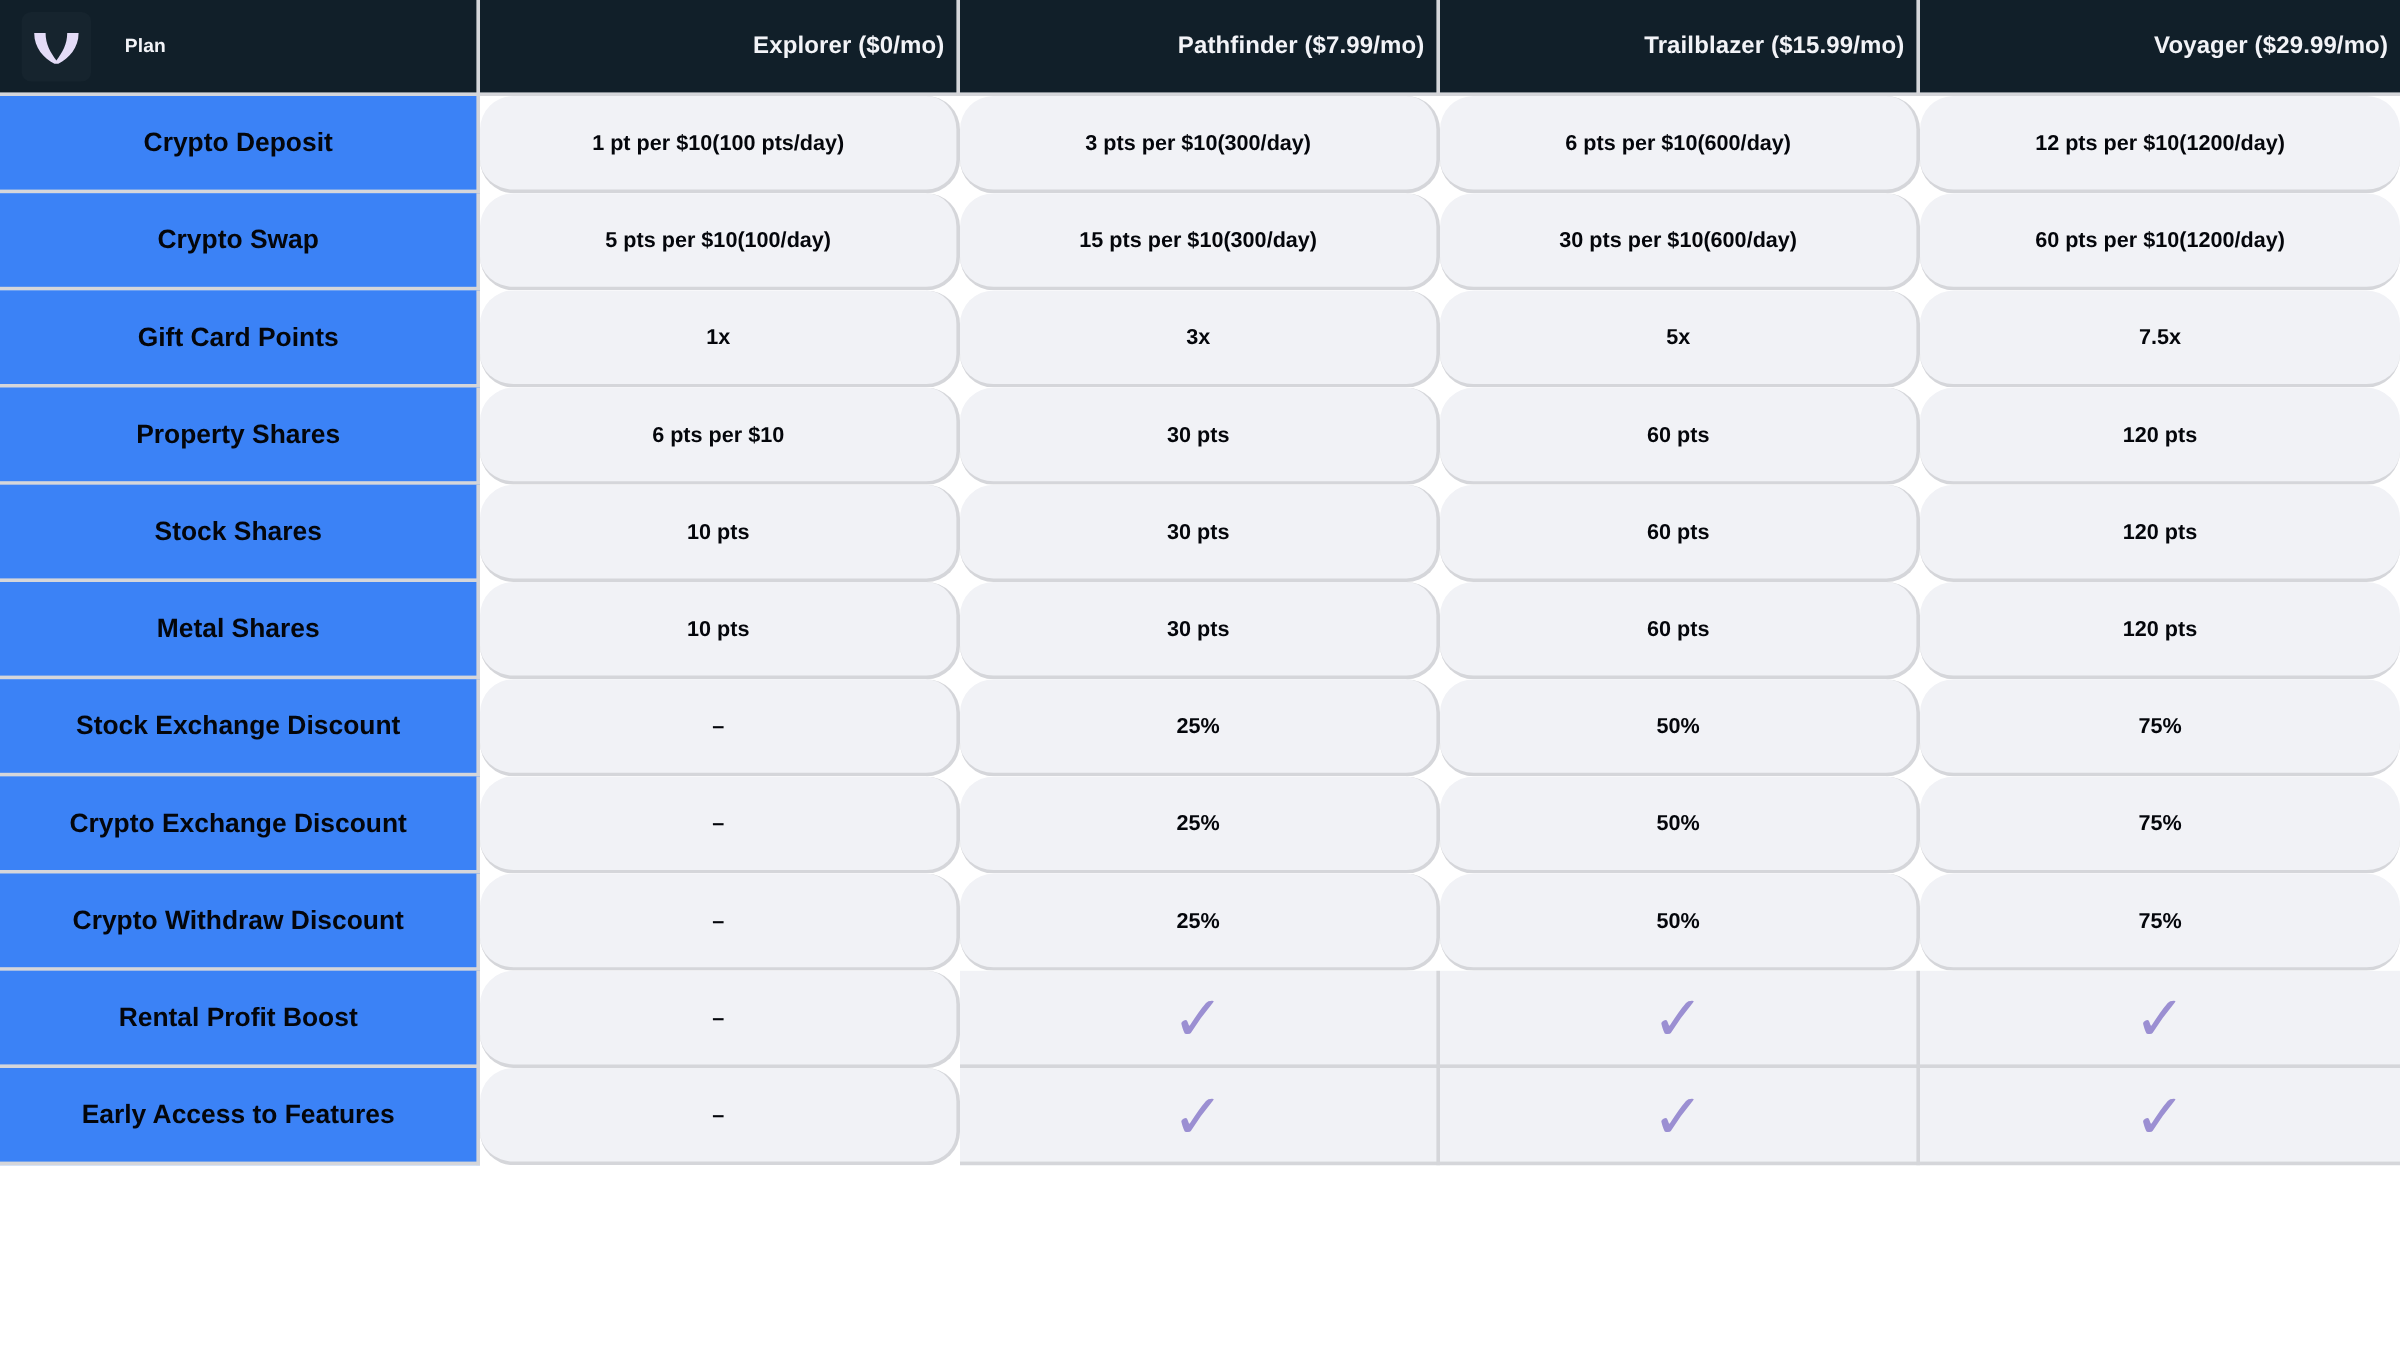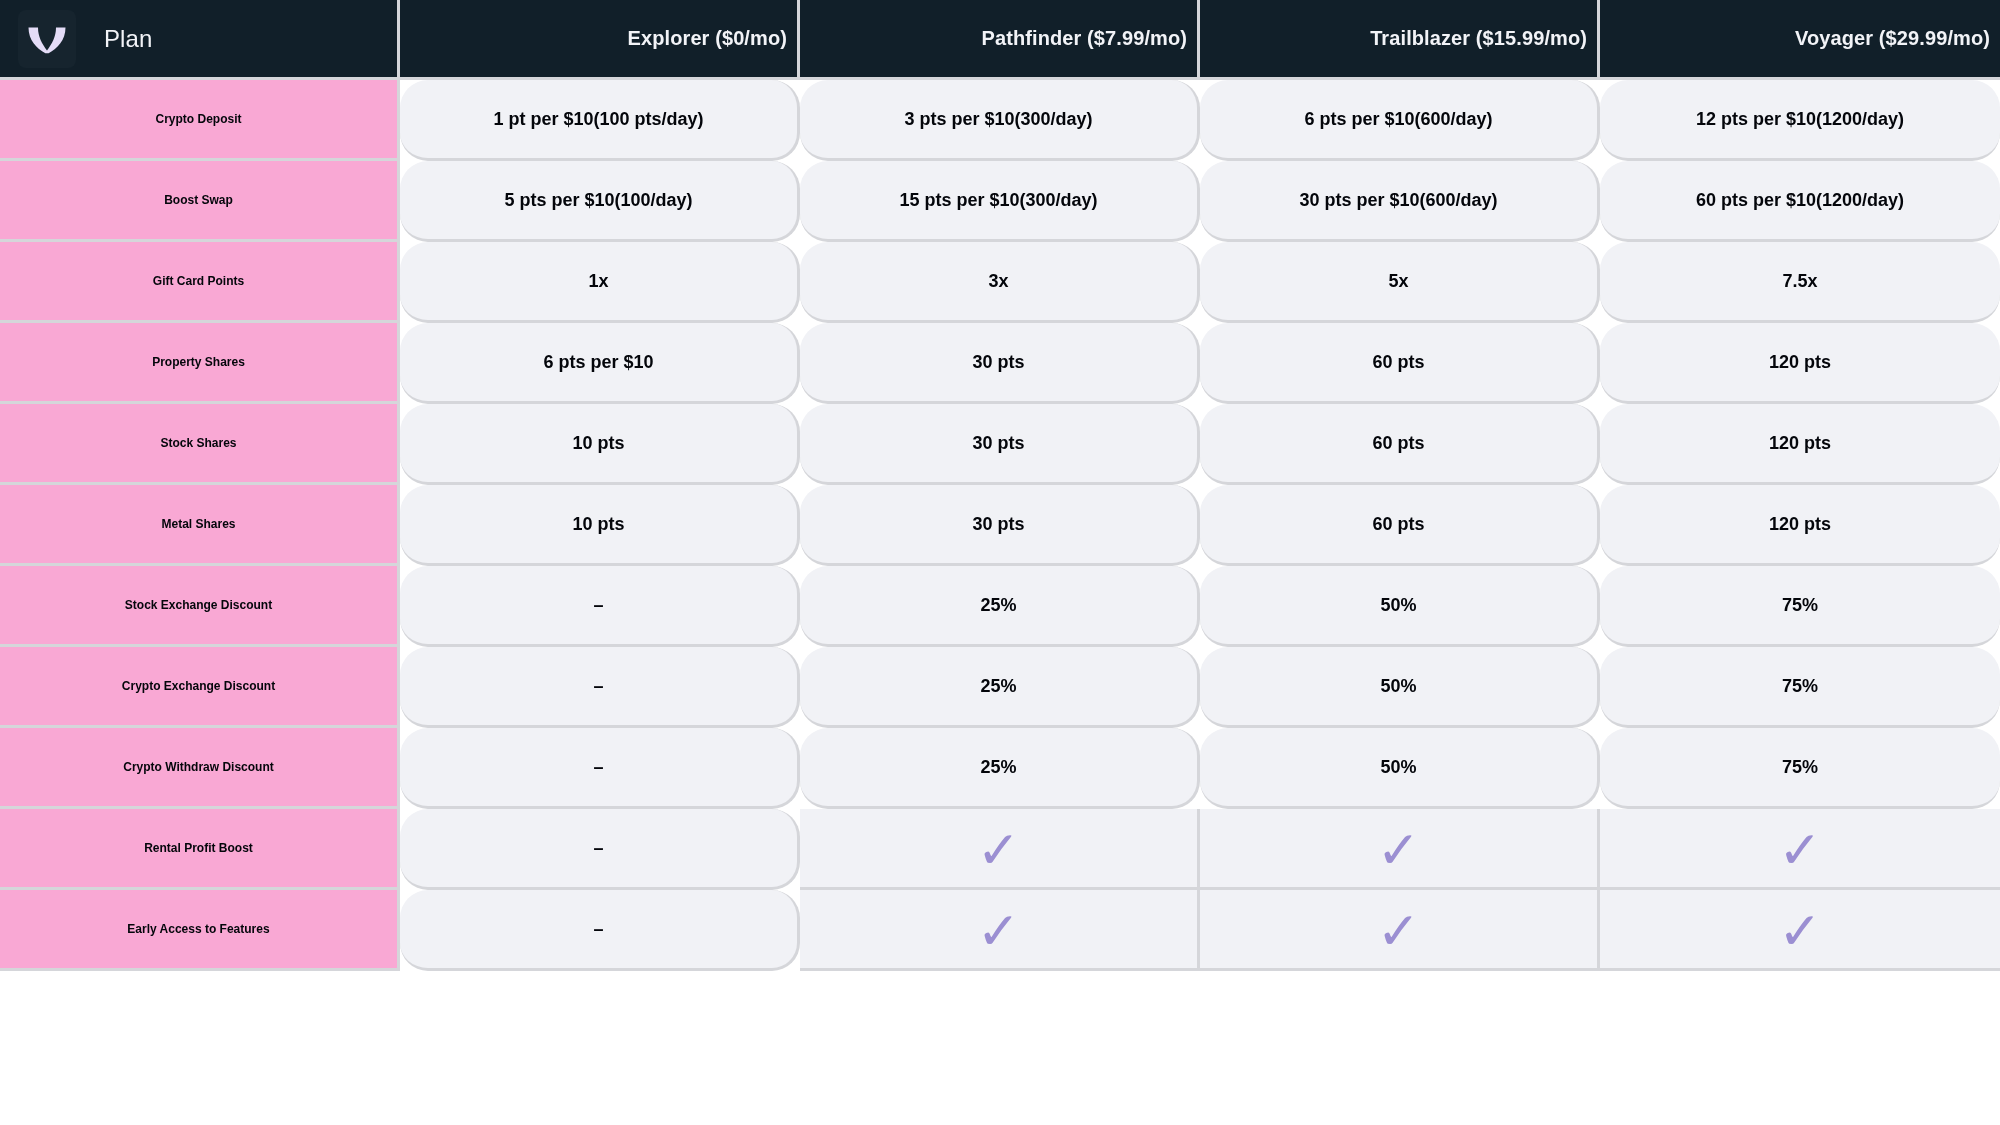--- a/index.html
+++ b/index.html
@@ -53,43 +53,43 @@
     height: 58px;
     border-radius: 8px;
     background: #16242e;
     display: flex;
     align-items: center;
     justify-content: center;
     flex: none;
   }
   .logo-box svg { display: block; }
 
-  .plan-head-label { font-size: 24px; font-weight: normal; }
+  .plan-head-label { font-size: 16px; font-weight: bold; }
 
   
   tbody tr { height: 81px; }
 
   tbody td {
     background: #f1f2f6;
     color: #04060b;
     font-size: 18px;
     font-weight: bold;
     text-align: center;
     vertical-align: middle;
     border-right: 3px solid #d5d6da;
     border-bottom: 3px solid #d5d6da;
     padding: 0 8px;
     line-height: 1.25;
   }
   tbody td:last-child { border-right: none; margin-left: 24px; }
 
   tbody td.row-label {
-    background: #f9a8d4;
+    background: #3b82f6;
     width: 400px;
-    font-size: 12px;
+    font-size: 22px;
     font-weight: bold;
     text-align: center;
   }
 
   .check {
     color: #9b8fd2;
     font-size: 52px;
     font-weight: normal;
     line-height: 1;
     display: inline-block;
@@ -123,21 +123,21 @@
   </thead>
   <tbody id="table-body">
       <tr>
         <td class="row-label">Crypto Deposit</td>
         <td class="dash">1 pt per $10(100 pts/day)</td>
         <td class="dash">3 pts per $10(300/day)</td>
         <td class="dash">6 pts per $10(600/day)</td>
         <td class="dash">12 pts per $10(1200/day)</td>
       </tr>
       <tr>
-        <td class="row-label">Boost Swap</td>
+        <td class="row-label">Crypto Swap</td>
         <td class="dash">5 pts per $10(100/day)</td>
         <td class="dash">15 pts per $10(300/day)</td>
         <td class="dash">30 pts per $10(600/day)</td>
         <td class="dash">60 pts per $10(1200/day)</td>
       </tr>
       <tr>
         <td class="row-label">Gift Card Points</td>
         <td class="dash">1x</td>
         <td class="dash">3x</td>
         <td class="dash">5x</td>

